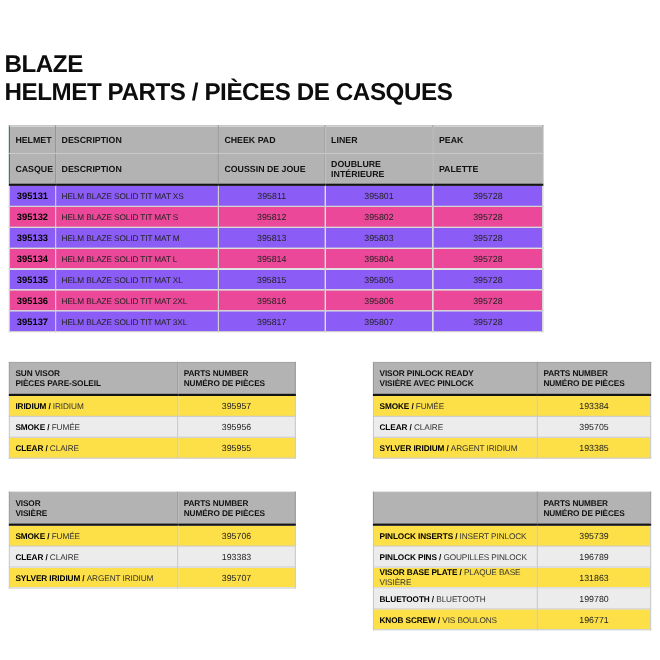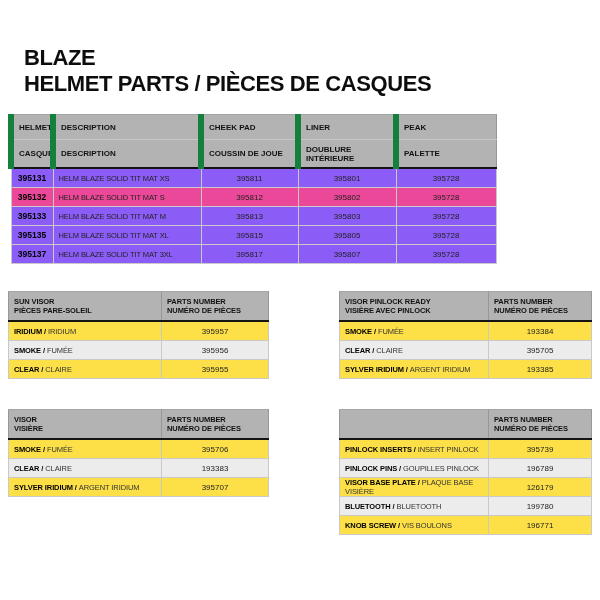--- a/index.html
+++ b/index.html
@@ -1,32 +1,32 @@
 <!DOCTYPE html>
 <html><head>
 <meta charset="utf-8">
 <style>
   html,body { margin:0; padding:0; }
   body {
     width:600px; height:600px; background:#ffffff;
     font-family:"Liberation Sans", sans-serif; color:#111;
     -webkit-font-smoothing:antialiased;
   }
-  .title-block { padding:45px 0 0 24px; }
+  .title-block { padding:45px 0 0 4px; }
   .title-line { font-weight:bold; font-size:22px; line-height:26px; letter-spacing:-0.4px; color:#0d0d0d; }
 
   table { border-collapse:collapse; table-layout:fixed; }
   th, td { padding:0; overflow:hidden; white-space:normal; }
 
   
   .main { margin:17px 0 0 8px; width:485px; }
   .main th {
     background:#b3b3b3; font-size:8px; font-weight:bold; text-align:left;
     padding-left:5px; vertical-align:middle;
-    border-left:6px solid #15803d; border-right:1px solid #979797;
+    border-left:1px solid #15803d; border-right:1px solid #979797;
   }
   .main tr.hdr-en th { height:24px; border-top:1px solid #a5a5a5; border-bottom:1px solid #c8c8c8; }
   .main tr.hdr-fr th { height:27px; border-bottom:2px solid #141414; line-height:9px; }
   .main th.wrap-narrow { padding-right:38px; }
   .main td {
     height:18px; font-size:8px; vertical-align:middle;
     border:1px solid #c9c9c9; background:#8b5cf6;
   }
   .main tr.alt td { background:#ec4899; }
   .main td.c1 { font-weight:bold; font-size:8.5px; text-align:center; color:#000; }
@@ -98,27 +98,41 @@
     <td class="num">395802</td>
     <td class="num">395728</td>
   </tr>
   <tr>
     <td class="c1">395133</td>
     <td class="desc">HELM BLAZE SOLID TIT MAT M</td>
     <td class="num">395813</td>
     <td class="num">395803</td>
     <td class="num">395728</td>
   </tr>
+  <tr class="alt">
+    <td class="c1">395134</td>
+    <td class="desc">HELM BLAZE SOLID TIT MAT L</td>
+    <td class="num">395814</td>
+    <td class="num">395804</td>
+    <td class="num">395728</td>
+  </tr>
   <tr>
     <td class="c1">395135</td>
     <td class="desc">HELM BLAZE SOLID TIT MAT XL</td>
     <td class="num">395815</td>
     <td class="num">395805</td>
     <td class="num">395728</td>
   </tr>
+  <tr class="alt">
+    <td class="c1">395136</td>
+    <td class="desc">HELM BLAZE SOLID TIT MAT 2XL</td>
+    <td class="num">395816</td>
+    <td class="num">395806</td>
+    <td class="num">395728</td>
+  </tr>
   <tr>
     <td class="c1">395137</td>
     <td class="desc">HELM BLAZE SOLID TIT MAT 3XL</td>
     <td class="num">395817</td>
     <td class="num">395807</td>
     <td class="num">395728</td>
   </tr>
   </tbody>
 </table>
 
@@ -236,21 +250,21 @@
     <tr>
       <td class="lbl"><span class="b">PINLOCK INSERTS / </span><span class="f">INSERT PINLOCK</span></td>
       <td class="num">395739</td>
     </tr>
     <tr class="alt">
       <td class="lbl"><span class="b">PINLOCK PINS / </span><span class="f">GOUPILLES PINLOCK</span></td>
       <td class="num">196789</td>
     </tr>
     <tr>
       <td class="lbl"><span class="b">VISOR BASE PLATE / </span><span class="f">PLAQUE BASE VISIÈRE</span></td>
-      <td class="num">126179</td>
+      <td class="num">131863</td>
     </tr>
     <tr class="alt">
       <td class="lbl"><span class="b">BLUETOOTH / </span><span class="f">BLUETOOTH</span></td>
       <td class="num">199780</td>
     </tr>
     <tr>
       <td class="lbl"><span class="b">KNOB SCREW / </span><span class="f">VIS BOULONS</span></td>
       <td class="num">196771</td>
     </tr>
     </tbody>

